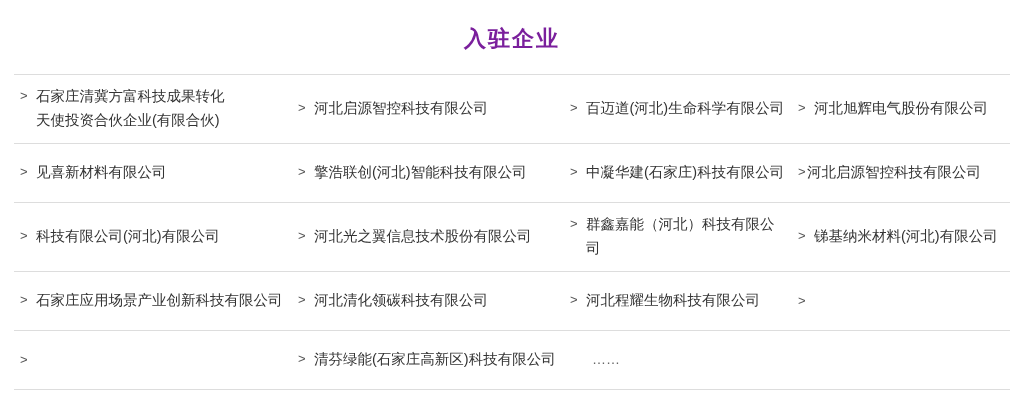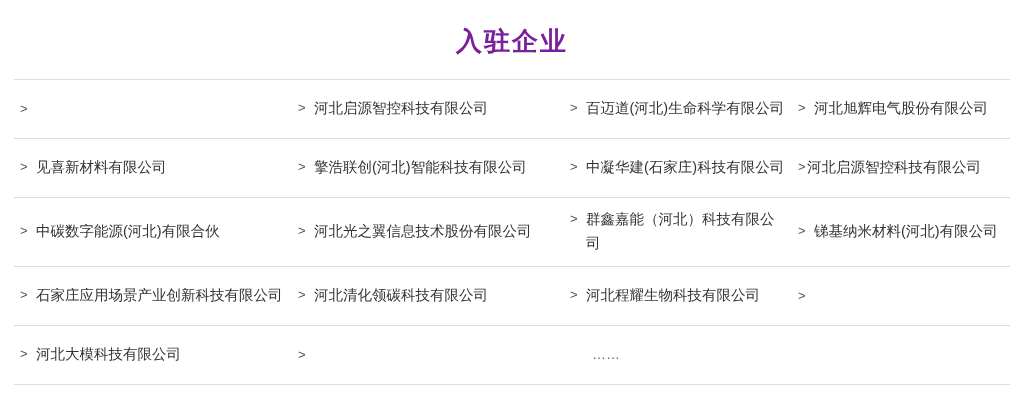--- a/index.html
+++ b/index.html
@@ -15,21 +15,21 @@
     overflow: hidden;
   }
   .page {
     width: 1024px;
     height: 415px;
     position: relative;
     box-sizing: border-box;
   }
   .title {
     text-align: center;
-    font-size: 26px;
+    font-size: 22px;
     font-weight: bold;
     color: #7a1f9c;
     letter-spacing: 2px;
     padding-top: 24px;
     padding-bottom: 20px;
   }
   .table {
     margin: 0 14px;
     border-top: 1px solid #dddddd;
   }
@@ -79,20 +79,22 @@
 
 <div class="page">
 
   <div class="title">入驻企业</div>
 
   <div class="table">
 
     <div class="row">
       <div class="cell c1">
         <span class="bullet">&gt;</span>
+        <span class="label">石家庄清冀方富科技成果转化
+天使投资合伙企业(有限合伙)</span>
       </div>
       <div class="cell c2">
         <span class="bullet">&gt;</span>
         <span class="label">河北启源智控科技有限公司</span>
       </div>
       <div class="cell c3">
         <span class="bullet">&gt;</span>
         <span class="label">百迈道(河北)生命科学有限公司</span>
       </div>
       <div class="cell c4">
@@ -116,21 +118,21 @@
       </div>
       <div class="cell c4">
         <span class="bullet tight">&gt;</span>
         <span class="label">河北启源智控科技有限公司</span>
       </div>
     </div>
 
     <div class="row">
       <div class="cell c1">
         <span class="bullet">&gt;</span>
-        <span class="label">中碳数字能源(河北)有限合伙</span>
+        <span class="label">科技有限公司(河北)有限公司</span>
       </div>
       <div class="cell c2">
         <span class="bullet">&gt;</span>
         <span class="label">河北光之翼信息技术股份有限公司</span>
       </div>
       <div class="cell c3">
         <span class="bullet">&gt;</span>
         <span class="label">群鑫嘉能（河北）科技有限公司</span>
       </div>
       <div class="cell c4">
@@ -153,24 +155,24 @@
         <span class="label">河北程耀生物科技有限公司</span>
       </div>
       <div class="cell c4">
         <span class="bullet">&gt;</span>
       </div>
     </div>
 
     <div class="row">
       <div class="cell c1">
         <span class="bullet">&gt;</span>
-        <span class="label">河北大模科技有限公司</span>
       </div>
       <div class="cell c2">
         <span class="bullet">&gt;</span>
+        <span class="label">清芬绿能(石家庄高新区)科技有限公司</span>
       </div>
       <div class="cell c3">
         <span class="ellipsis">……</span>
       </div>
       <div class="cell c4 empty"></div>
     </div>
 
   </div>
 </div>
 

